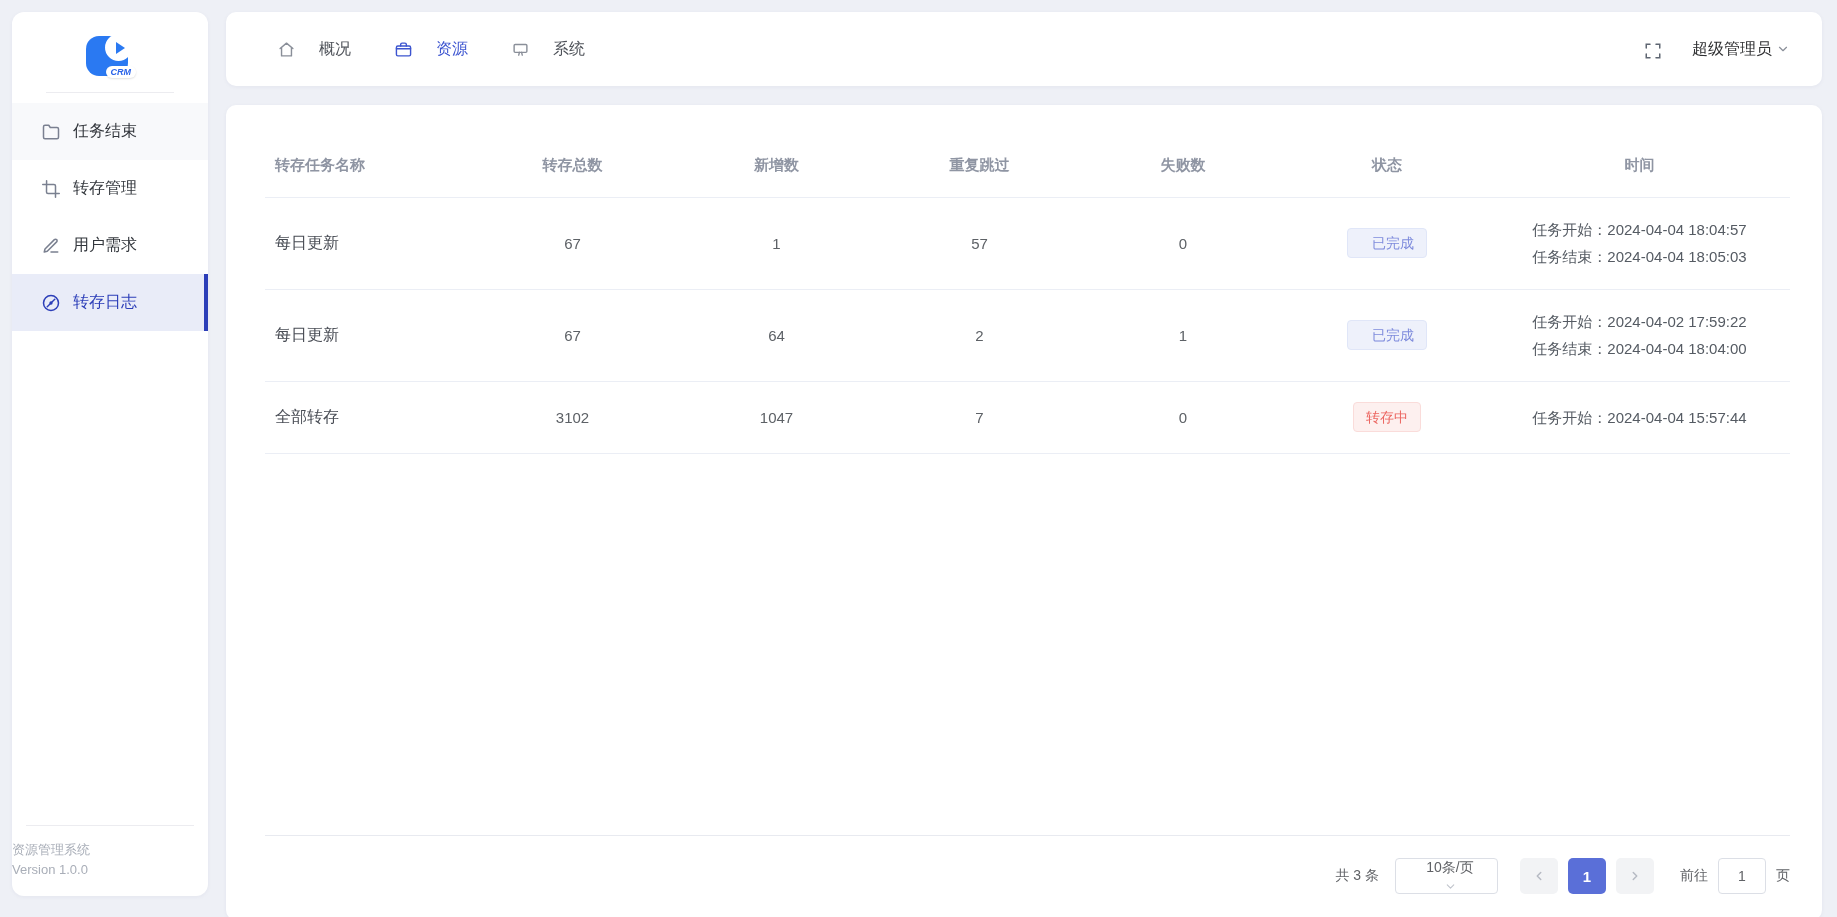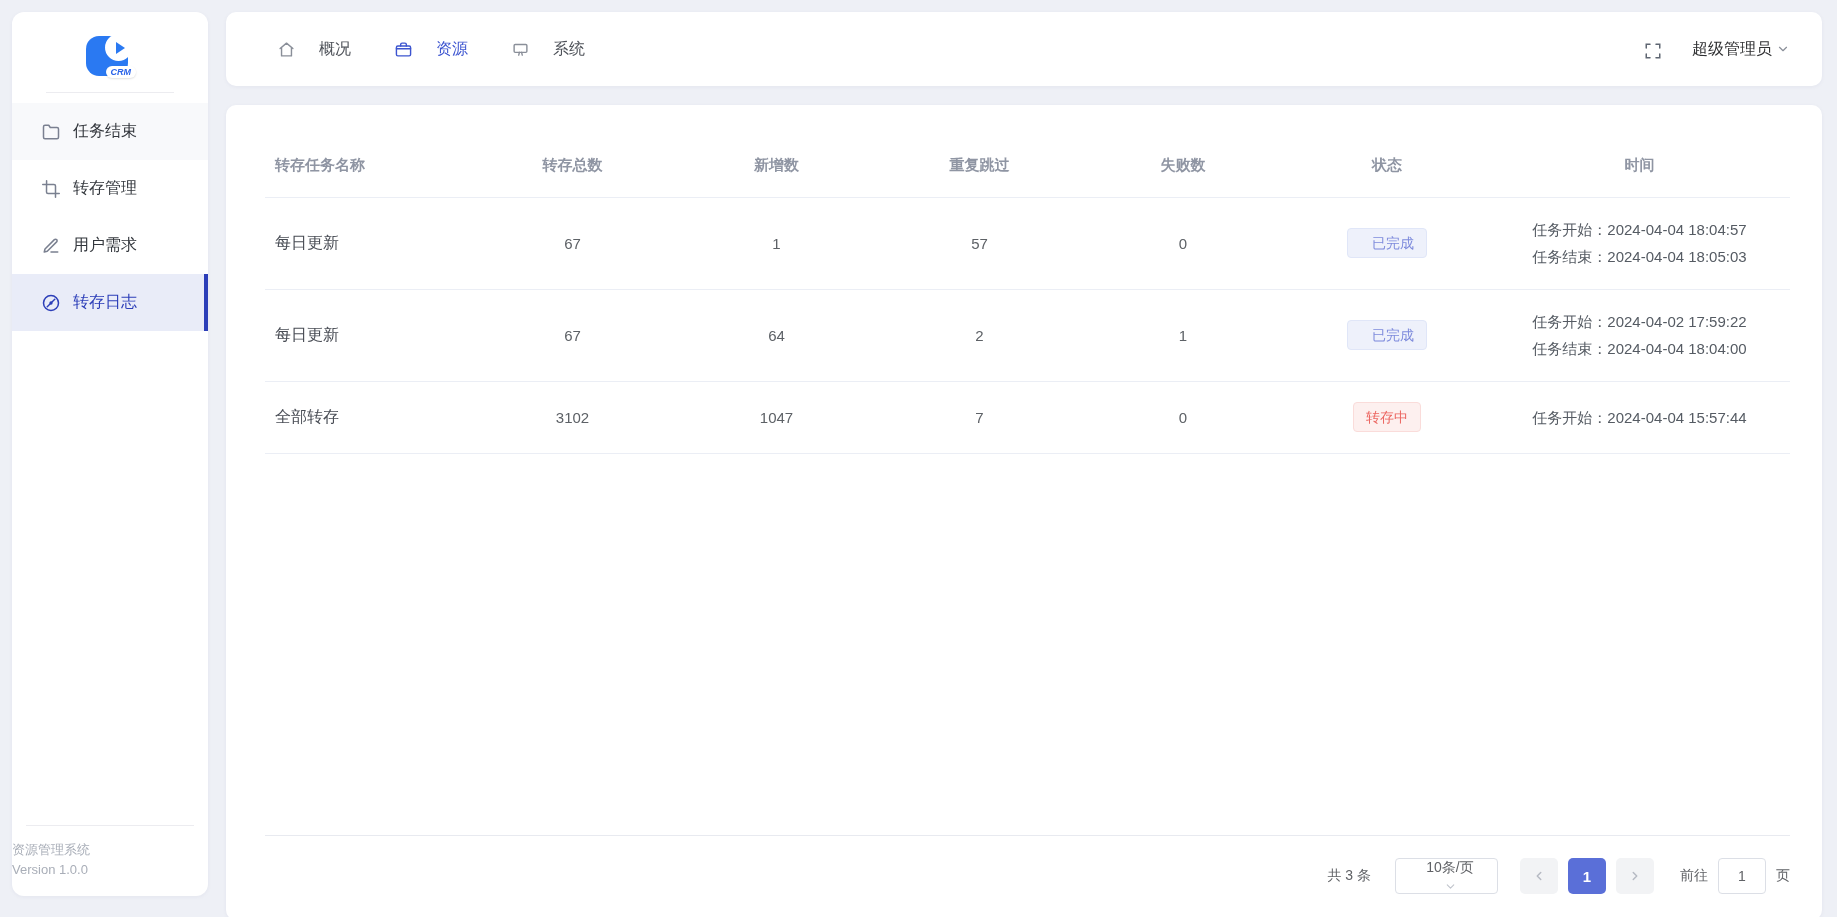--- a/index.html
+++ b/index.html
@@ -61,21 +61,21 @@
   tr.r1l td { height:72px; }
   td.c-name { font-size:16px; color:#494d55; }
   .badge { display:inline-block; padding:7px 12px; border-radius:4px; font-size:14px; line-height:1; }
   .badge.info { background:#eef1fb; color:#7e8bdc; border:1px solid #e0e6f8;padding-left:24px; }
   .badge.danger { background:#fdf0ef; color:#ec6661; border:1px solid #fadcda; }
   .time-wrap { display:inline-block; text-align:left; font-size:15px; color:#555b63; line-height:1.8; }
   .tline span { white-space:nowrap; }
 
   
   .pagination { height:80px; display:flex; align-items:center; justify-content:flex-end; gap:0; font-size:14px; color:#606266; }
-  .total-label { margin-right:24px; }
+  .total-label { margin-right:16px; }
   .page-size-select { width:103px; height:36px; border:1px solid #dcdfe6; border-radius:4px;
     display:flex; align-items:center; justify-content:space-between; padding:0 8px 0 15px; cursor:pointer; color:#606266;flex-direction:column; }
   .page-size-select .chev { display:flex; color:#c0c4cc; }
   .pg-btn { width:38px; height:36px; border-radius:5px; background:#f2f3f5; display:flex; align-items:center;
     justify-content:center; color:#b6bac3; cursor:pointer; }
   .pg-btn.prev { margin-left:22px; }
   .pg-btn.num { background:#5a6fd8; color:#fff; font-weight:bold; font-size:15px; margin:0 10px; }
   .goto { display:flex; align-items:center; gap:10px; margin-left:26px; }
   .goto-input { width:48px; height:36px; border:1px solid #dcdfe6; border-radius:4px; text-align:center;
     font-size:14px; color:#606266; font-family:"Liberation Sans", sans-serif; }

